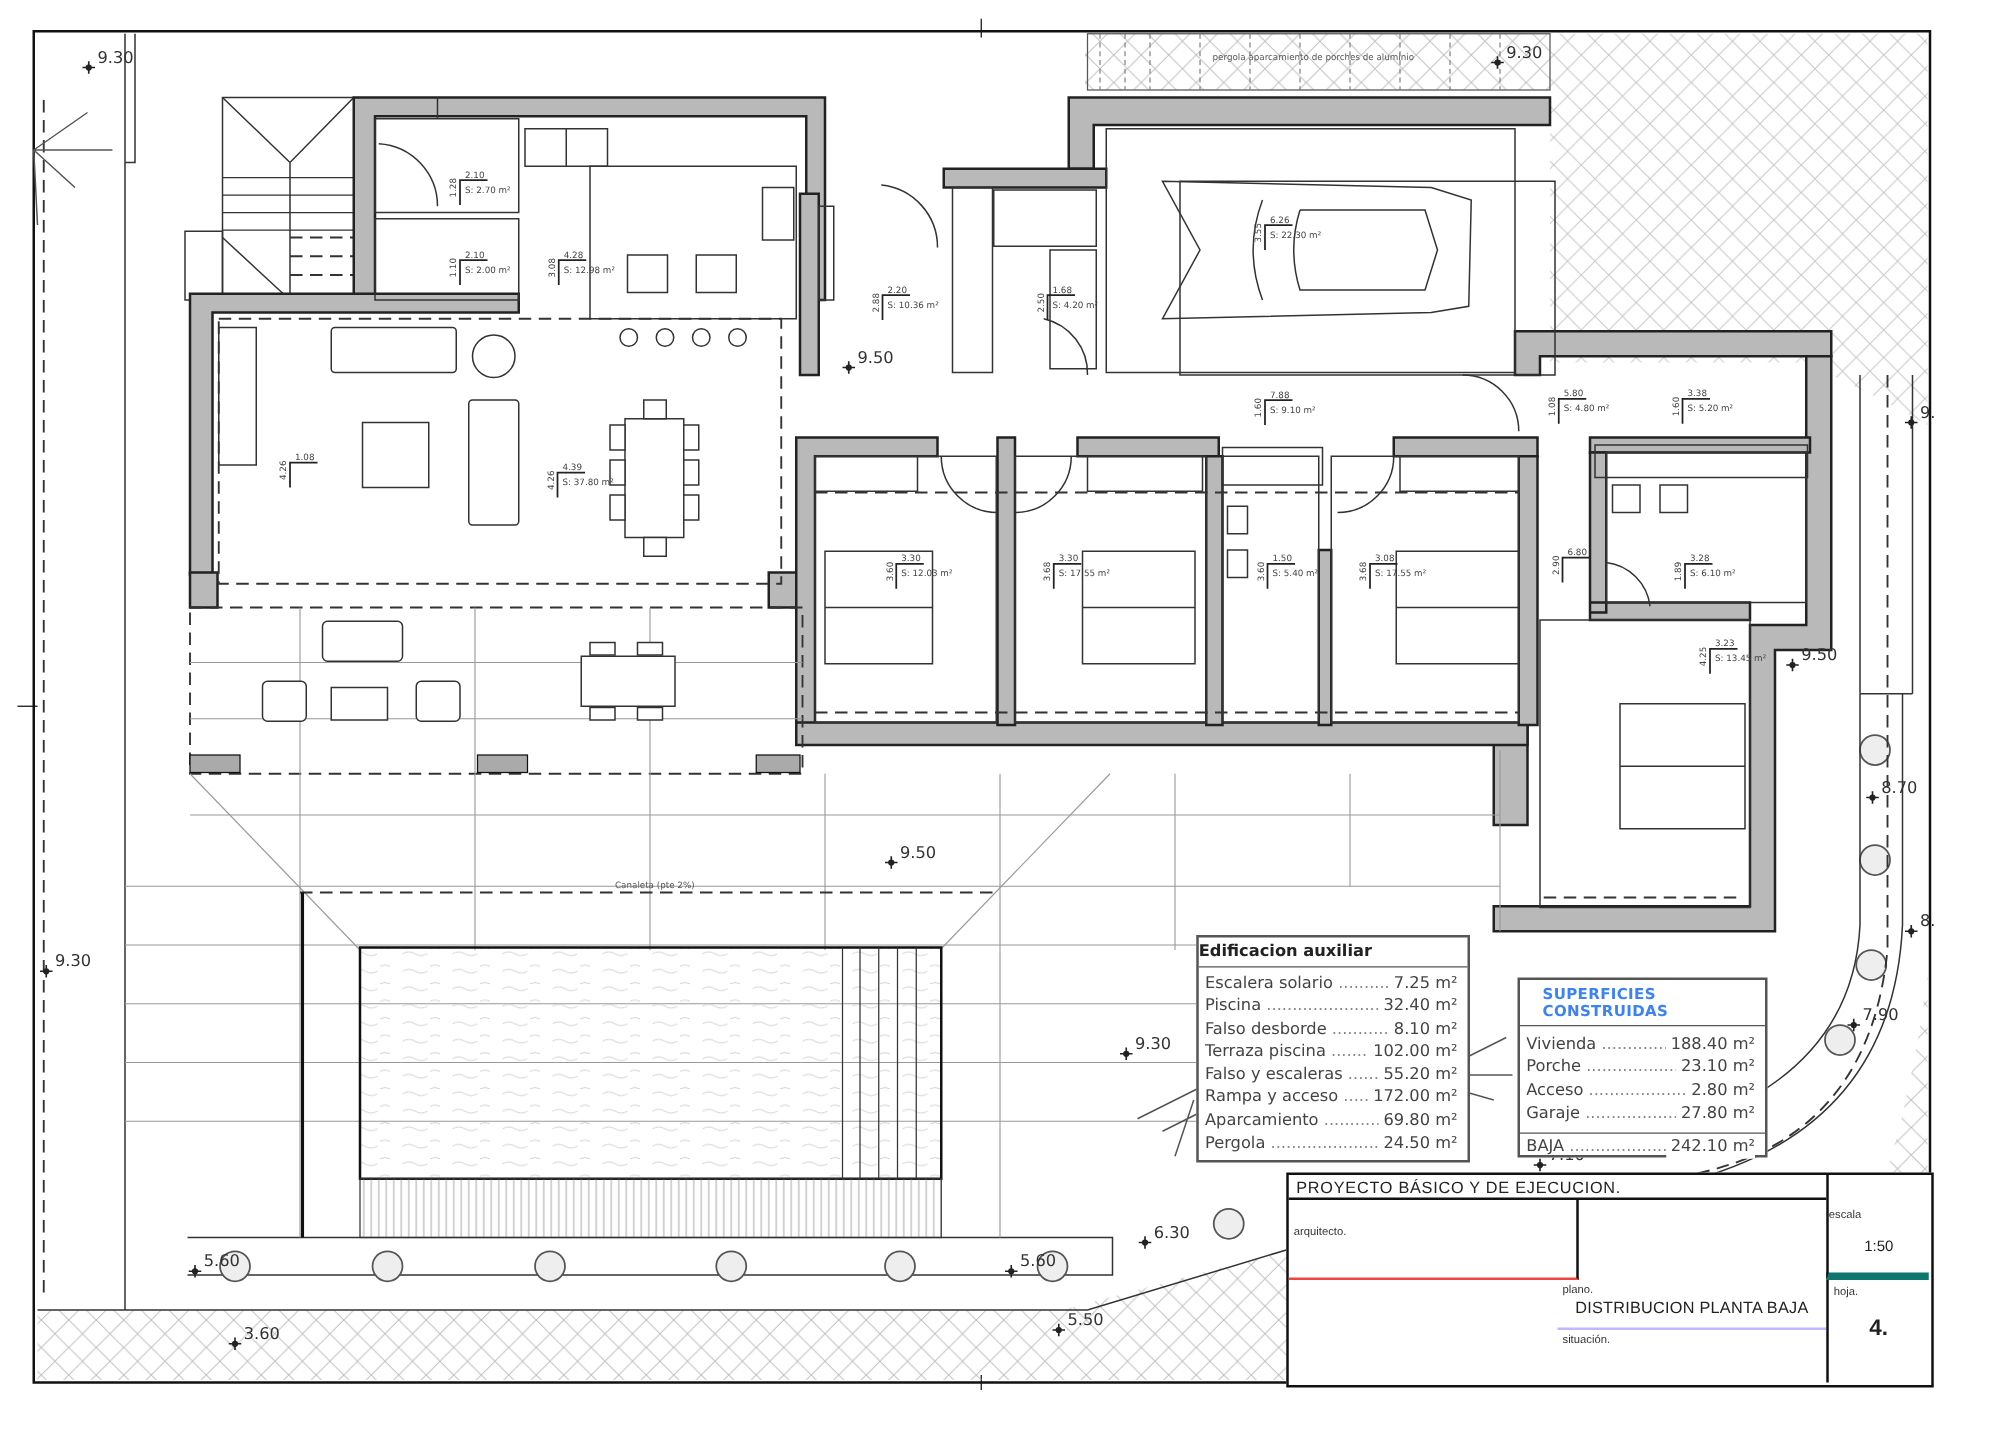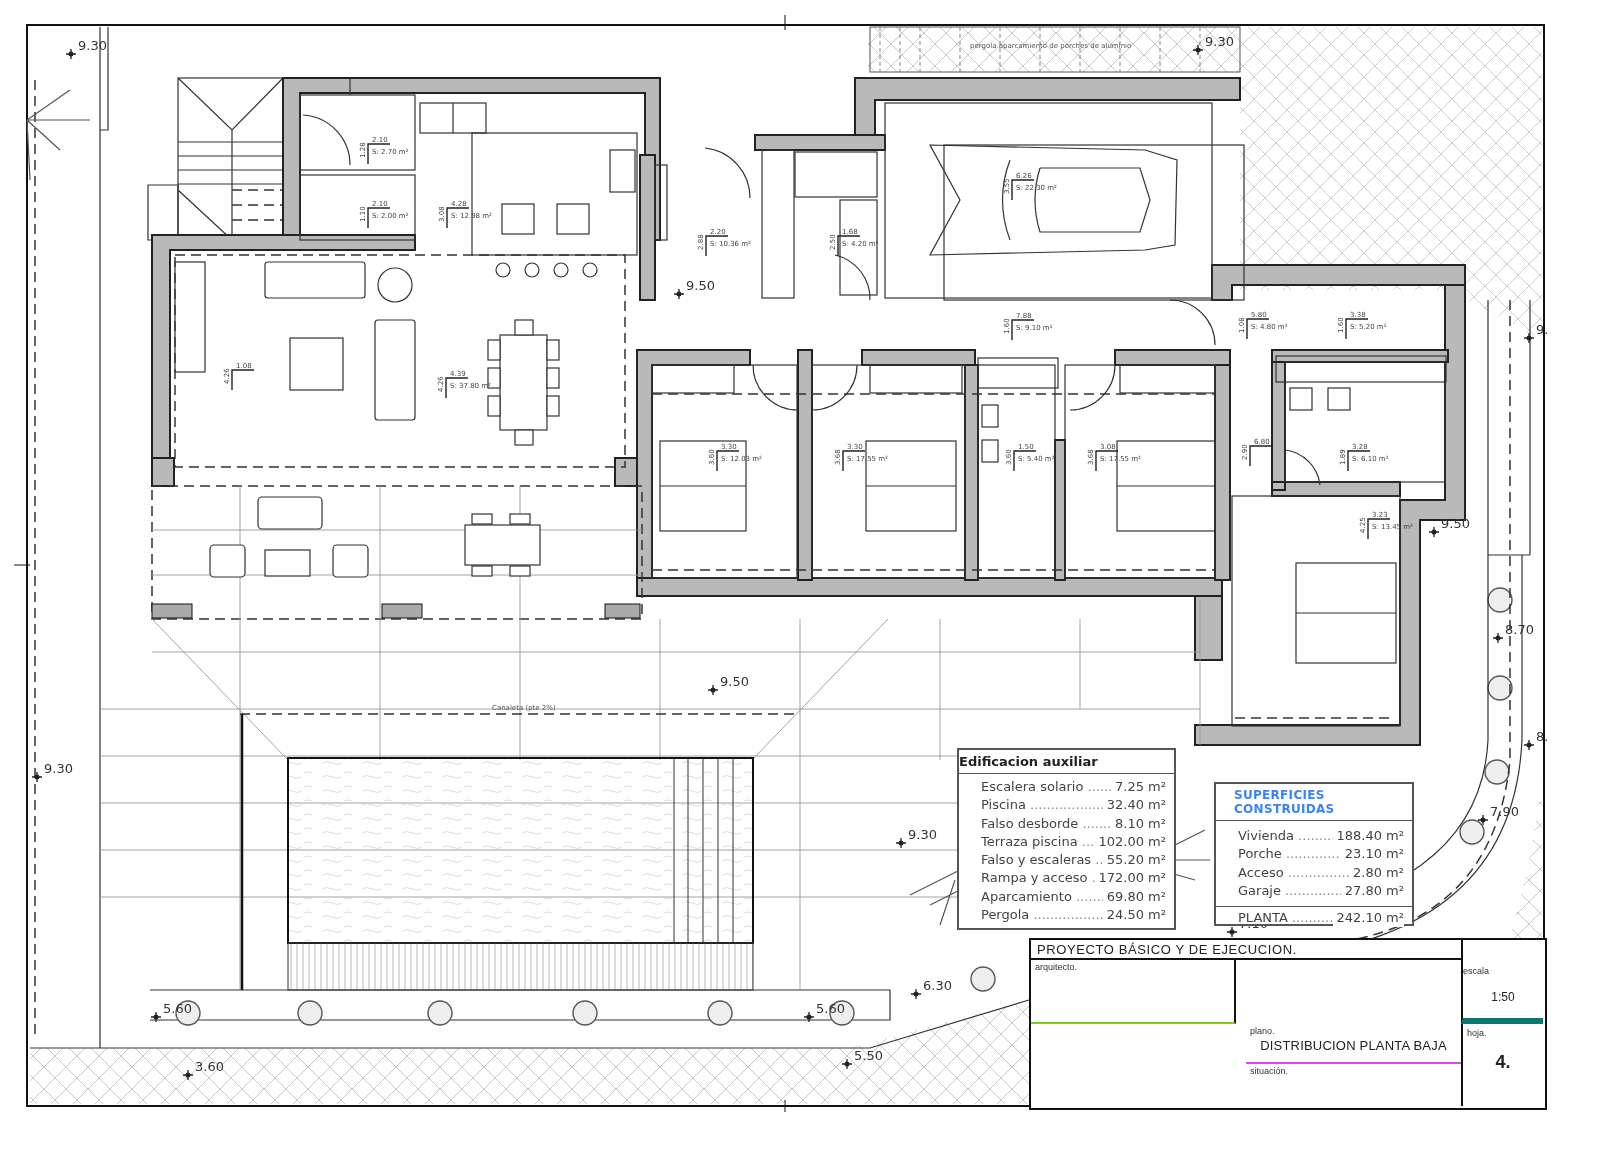--- a/index.html
+++ b/index.html
@@ -11,21 +11,21 @@
   .dash { fill:none; stroke:#333; stroke-width:1.5; stroke-dasharray:10 6; }
   .grid { fill:none; stroke:#999; stroke-width:0.9; }
   .furn { fill:#fff; stroke:#333; stroke-width:1.2; }
   .lbl { font-family:"DejaVu Sans", sans-serif; font-size:7px; fill:#444; }
   .lvl { font-family:"DejaVu Sans", sans-serif; font-size:13px; fill:#333; }
   .tiny { font-family:"DejaVu Sans", sans-serif; font-size:7px; fill:#555; }
 
   .table-box { position:absolute; background:#fff; border:2px solid #555; font-family:"DejaVu Sans", sans-serif; color:#444; }
   .aux { left:957px; top:748px; width:215px; height:178px; }
   .aux .hdr { font-weight:bold; font-size:13px; padding:4px 30px 4px 0; border-bottom:1.5px solid #555; color:#222; }
-  .row { display:flex; justify-content:space-between; font-size:13px; line-height:18.3px; padding:0 8px 0 22px; }
+  .row { display:flex; justify-content:space-between; font-size:13px; line-height:18.3px; padding:0 8px 0 5px; }
   .row .k { flex:1; white-space:nowrap; overflow:hidden; }
   .row .k::after { content:" ......................................"; color:#888; }
   .row .v { white-space:nowrap; padding-left:4px; background:#fff; }
   .sup { left:1214px; top:782px; width:196px; height:140px; }
   .sup .hdr { font-weight:bold; font-size:12px; padding:4px 18px; border-bottom:1.5px solid #555; color:#3b82f6; letter-spacing:0.3px; }
   .sup .body { padding-top:6px; }
   .sup .tot { border-top:1.5px solid #555; margin-top:6px; padding-top:2px; }
 
   .title-block { position:absolute; left:1029px; top:938px; width:514px; height:168px; border:2px solid #111; background:#fff; font-family:"Liberation Sans", sans-serif; color:#222; }
   .tb-cell { position:absolute; box-sizing:border-box; }
@@ -542,42 +542,42 @@
       </div>
     <div class="row">
         <span class="k">Acceso</span>
         <span class="v">2.80 m²</span>
       </div>
     <div class="row">
         <span class="k">Garaje</span>
         <span class="v">27.80 m²</span>
       </div>
     <div class="row tot">
-        <span class="k">PLANTA</span>
+        <span class="k">BAJA</span>
         <span class="v">242.10 m²</span>
       </div>
   </div>
 </div>
 
 <div class="title-block">
   <div class="tb-cell tb-head">PROYECTO BÁSICO Y DE EJECUCION.</div>
   <div class="tb-cell" style="left:430px;top:0;width:82px;height:20px;border-left:2px solid #111;"></div>
 
-  <div class="tb-cell tb-small" style="left:0;top:20px;width:205px;height:64px;border-right:2px solid #111;border-bottom:2px solid #84cc16;padding:2px 4px;">
+  <div class="tb-cell tb-small" style="left:0;top:20px;width:232px;height:64px;border-right:2px solid #111;border-bottom:2px solid #ef4444;padding:20px 4px;">
     <span>arquitecto.</span>
   </div>
 
 
   <div class="tb-cell tb-right-col" style="left:430px;top:20px;width:82px;height:64px;border-bottom:6px solid #0f766e;padding:6px 0;">
     <div class="tb-small">escala</div>
     <div style="font-size:12px;text-align:center;margin-top:14px;">1:50</div>
   </div>
 
 
-  <div class="tb-cell" style="left:215px;top:84px;width:215px;height:40px;border-bottom:2px solid #d946ef;padding:2px 4px;">
+  <div class="tb-cell" style="left:215px;top:84px;width:215px;height:40px;border-bottom:2px solid #c4b5fd;padding:2px 4px;">
     <div class="tb-small">plano.</div>
     <div style="font-size:13px;text-align:center;margin-top:2px;letter-spacing:0.2px;">DISTRIBUCION PLANTA BAJA</div>
   </div>
   <div class="tb-cell tb-small" style="left:215px;top:124px;width:215px;height:42px;padding:2px 4px;">
     <span>situación.</span>
   </div>
 
   <div class="tb-cell tb-right-col" style="left:430px;top:84px;width:82px;height:82px;padding:4px 4px;">
     <div class="tb-small">hoja.</div>
     <div style="font-size:18px;font-weight:bold;text-align:center;margin-top:14px;">4.</div>

